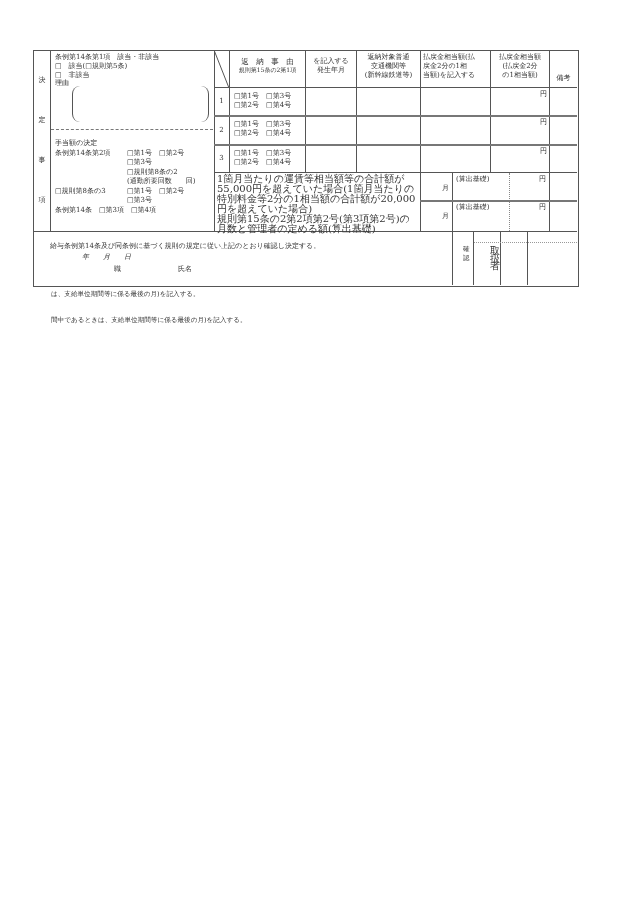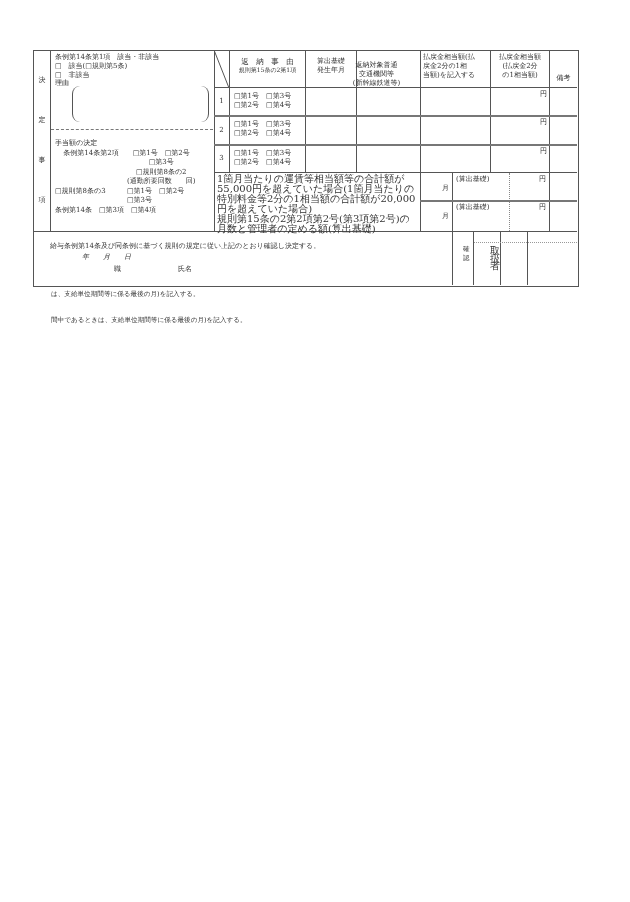--- a/index.html
+++ b/index.html
@@ -36,21 +36,21 @@
   <div class="nowrap">条例第14条第1項　該当・非該当</div>
   <div class="nowrap">□　該当(□規則第5条)</div>
   <div class="nowrap">□　非該当</div>
   <div>理由</div>
 </div>
 <div class="abs" style="left:72px;top:86px;width:135px;height:36px;border-left:1px solid #555;border-right:1px solid #555;border-radius:8px;"></div>
 <div class="abs dash-t" style="left:51px;top:129px;width:162px;"></div>
 
 <div class="abs" style="left:55px;top:139px;width:160px;line-height:9.5px;">
   <div>手当額の決定</div>
-  <div style="display:flex;text-align:center;">
+  <div style="display:flex;">
     <div style="width:72px;">条例第14条第2項</div>
     <div>
       <div class="nowrap">□第1号　□第2号</div>
       <div class="nowrap">□第3号</div>
       <div class="nowrap">□規則第8条の2</div>
       <div class="nowrap">(通勤所要回数　　回)</div>
     </div>
   </div>
   <div style="display:flex;">
     <div style="width:72px;">□規則第8条の3</div>
@@ -73,23 +73,23 @@
 <div class="abs dot-l" style="left:509px;top:173px;height:58px;"></div>
 
 <svg class="abs" style="left:214px;top:50px;" width="16" height="38">
     <line x1="0" y1="0" x2="15" y2="38" stroke="#555" stroke-width="1"></line>
   </svg>
 
 <div class="abs" style="left:230px;top:57px;width:75px;text-align:center;">
   <div style="font-size:7.5px;">返　納　事　由</div>
   <div style="font-size:6px;">規則第15条の2第1項</div>
 </div>
-<div class="abs c" style="left:306px;top:57px;width:50px;white-space:pre-line;">算出基礎
+<div class="abs c" style="left:306px;top:57px;width:50px;white-space:pre-line;">を記入する
 発生年月</div>
-<div class="abs c" style="left:345px;top:53px;width:63px;white-space:pre-line;margin-top:8px;">返納対象普通
+<div class="abs c" style="left:357px;top:53px;width:63px;white-space:pre-line;">返納対象普通
 交通機関等
 (新幹線鉄道等)</div>
 <div class="abs" style="left:423px;top:53px;width:66px;white-space:pre-line;">払戻金相当額(払
 戻金2分の1相
 当額)を記入する</div>
 <div class="abs c" style="left:491px;top:53px;width:58px;white-space:pre-line;">払戻金相当額
 (払戻金2分
 の1相当額)</div>
 <div class="abs c" style="left:550px;top:74px;width:27px;">備考</div>
 

